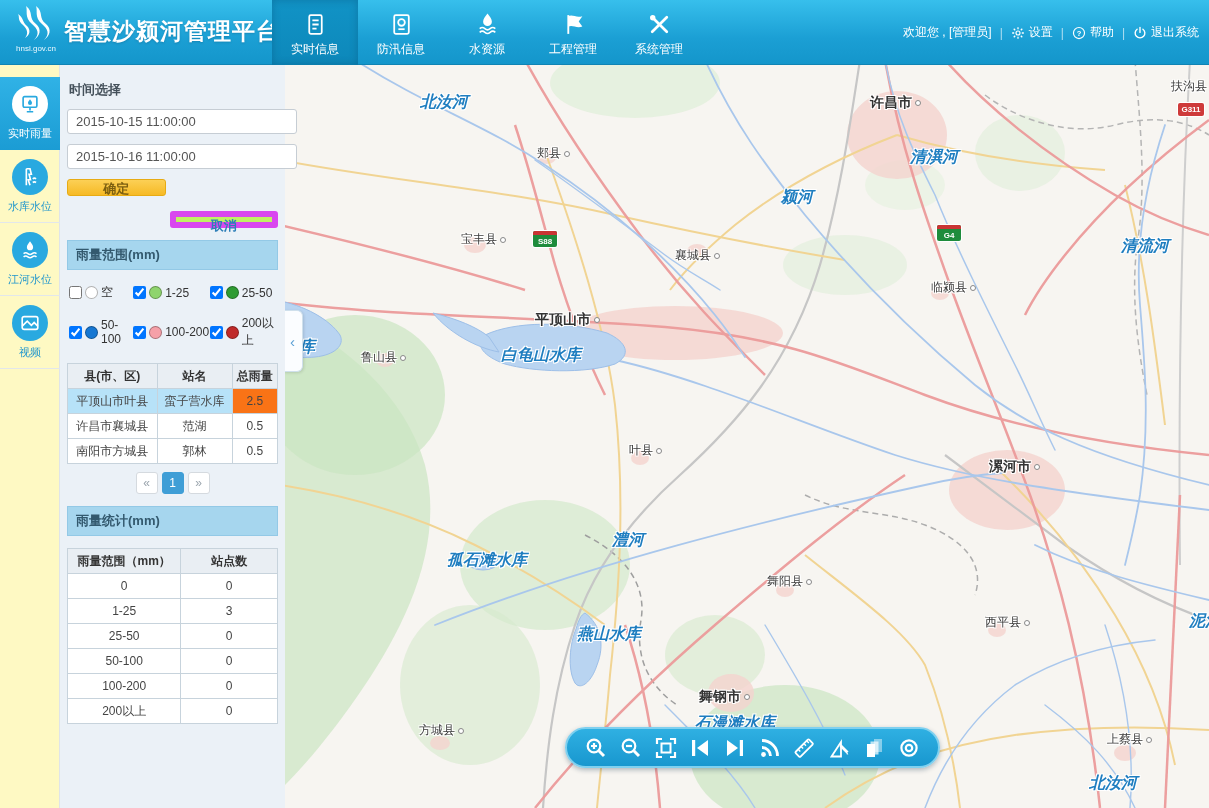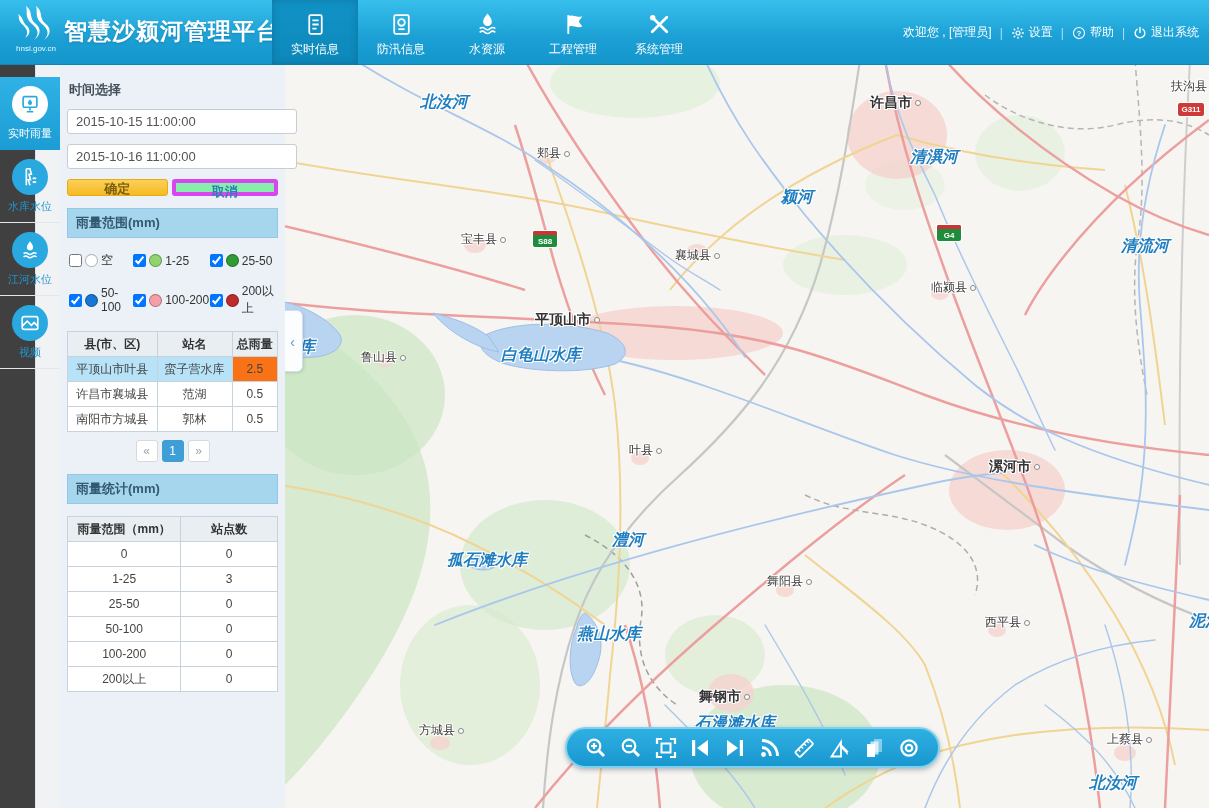--- a/index.html
+++ b/index.html
@@ -19,41 +19,41 @@
     justify-content:center; cursor:pointer; color:#fff; }
   .nav-tab.active { background:linear-gradient(180deg,#1193c6,#0d88ba); box-shadow:inset 0 0 8px rgba(0,40,70,.25); }
   .nav-icon { height:30px; display:flex; align-items:flex-end; }
   .nav-label { font-size:12px; margin-top:4px; }
   .user-area { position:absolute; right:10px; top:0; height:65px; display:flex; align-items:center;
     color:#fff; font-size:12px; gap:8px; }
   .user-area .sep { color:rgba(255,255,255,.65); }
   .user-link { display:flex; align-items:center; gap:4px; cursor:pointer; }
 
   
-  .sidebar { position:absolute; top:65px; left:0; width:36px; bottom:0; background:#404040;
+  .sidebar { position:absolute; top:65px; left:0; width:60px; bottom:0; background:#fef9c3;
     border-right:1px solid #dfe4e8; z-index:5; padding-top:12px; }
   .side-item { width:60px; height:73px; display:flex; flex-direction:column; align-items:center;
     justify-content:center; border-bottom:1px solid #e2e7eb; cursor:pointer; }
   .side-item .circ { width:36px; height:36px; border-radius:50%; background:#29a9e0;
     display:flex; align-items:center; justify-content:center; }
   .side-item .s-label { font-size:11px; color:#2096cd; margin-top:4px; }
   .side-item.active { background:linear-gradient(180deg,#30b2e6,#1b9cd4); border-bottom:none; }
   .side-item.active .circ { background:#fff; }
   .side-item.active .s-label { color:#fff; }
 
   
   .panel { position:absolute; top:65px; left:60px; width:225px; bottom:0; background:#ebf1f7;
     z-index:5; padding:14px 7px 0 7px; }
   .panel-title { font-size:13px; font-weight:bold; color:#44505a; margin:2px 0 10px 2px; }
   .time-input { width:230px; height:25px; background:#fff; border:1px solid #c6cdd4; border-radius:3px;
     font-size:13px; color:#555; padding:0 8px; margin-bottom:10px; display:block; font-family:inherit; }
   .btn-row { display:flex; gap:4px; margin:2px 0 12px 0; }
   .btn { flex:1; height:17px; border-radius:3px; font-size:13px; font-weight:bold; cursor:pointer; border:none; font-family:inherit; }
   .btn-confirm { background:linear-gradient(180deg,#fcd056,#f6ba25); color:#7c5f10; border:1px solid #e7ab14; }
-  .btn-cancel { background:#86efac; color:#2e7fb8; border:4px solid #d946ef; }
+  .btn-cancel { background:#bef264; color:#2e7fb8; border:6px solid #d946ef;margin-top:32px; }
   .sec-header { height:30px; background:#a6d6ee; border:1px solid #93c9e6; color:#33596e;
     font-size:13px; font-weight:bold; line-height:28px; padding-left:8px; margin-bottom:12px; }
   .opts { display:grid; grid-template-columns:31% 37% 32%; row-gap:14px; padding:2px 2px 14px 2px; }
   .opt { display:flex; align-items:center; gap:3px; font-size:12px; color:#333; }
   .opt input { width:13px; height:13px; }
   .swatch { width:13px; height:13px; border-radius:50%; border:1px solid rgba(0,0,0,.3); flex:none; }
   table.grid { width:100%; border-collapse:collapse; background:#fff; }
   table.grid th, table.grid td { border:1px solid #c7d3dc; font-size:12px; text-align:center; height:25px; }
   table.grid th { background:#e9eef3; color:#333; font-weight:bold; }
   table.grid td { color:#444; }

